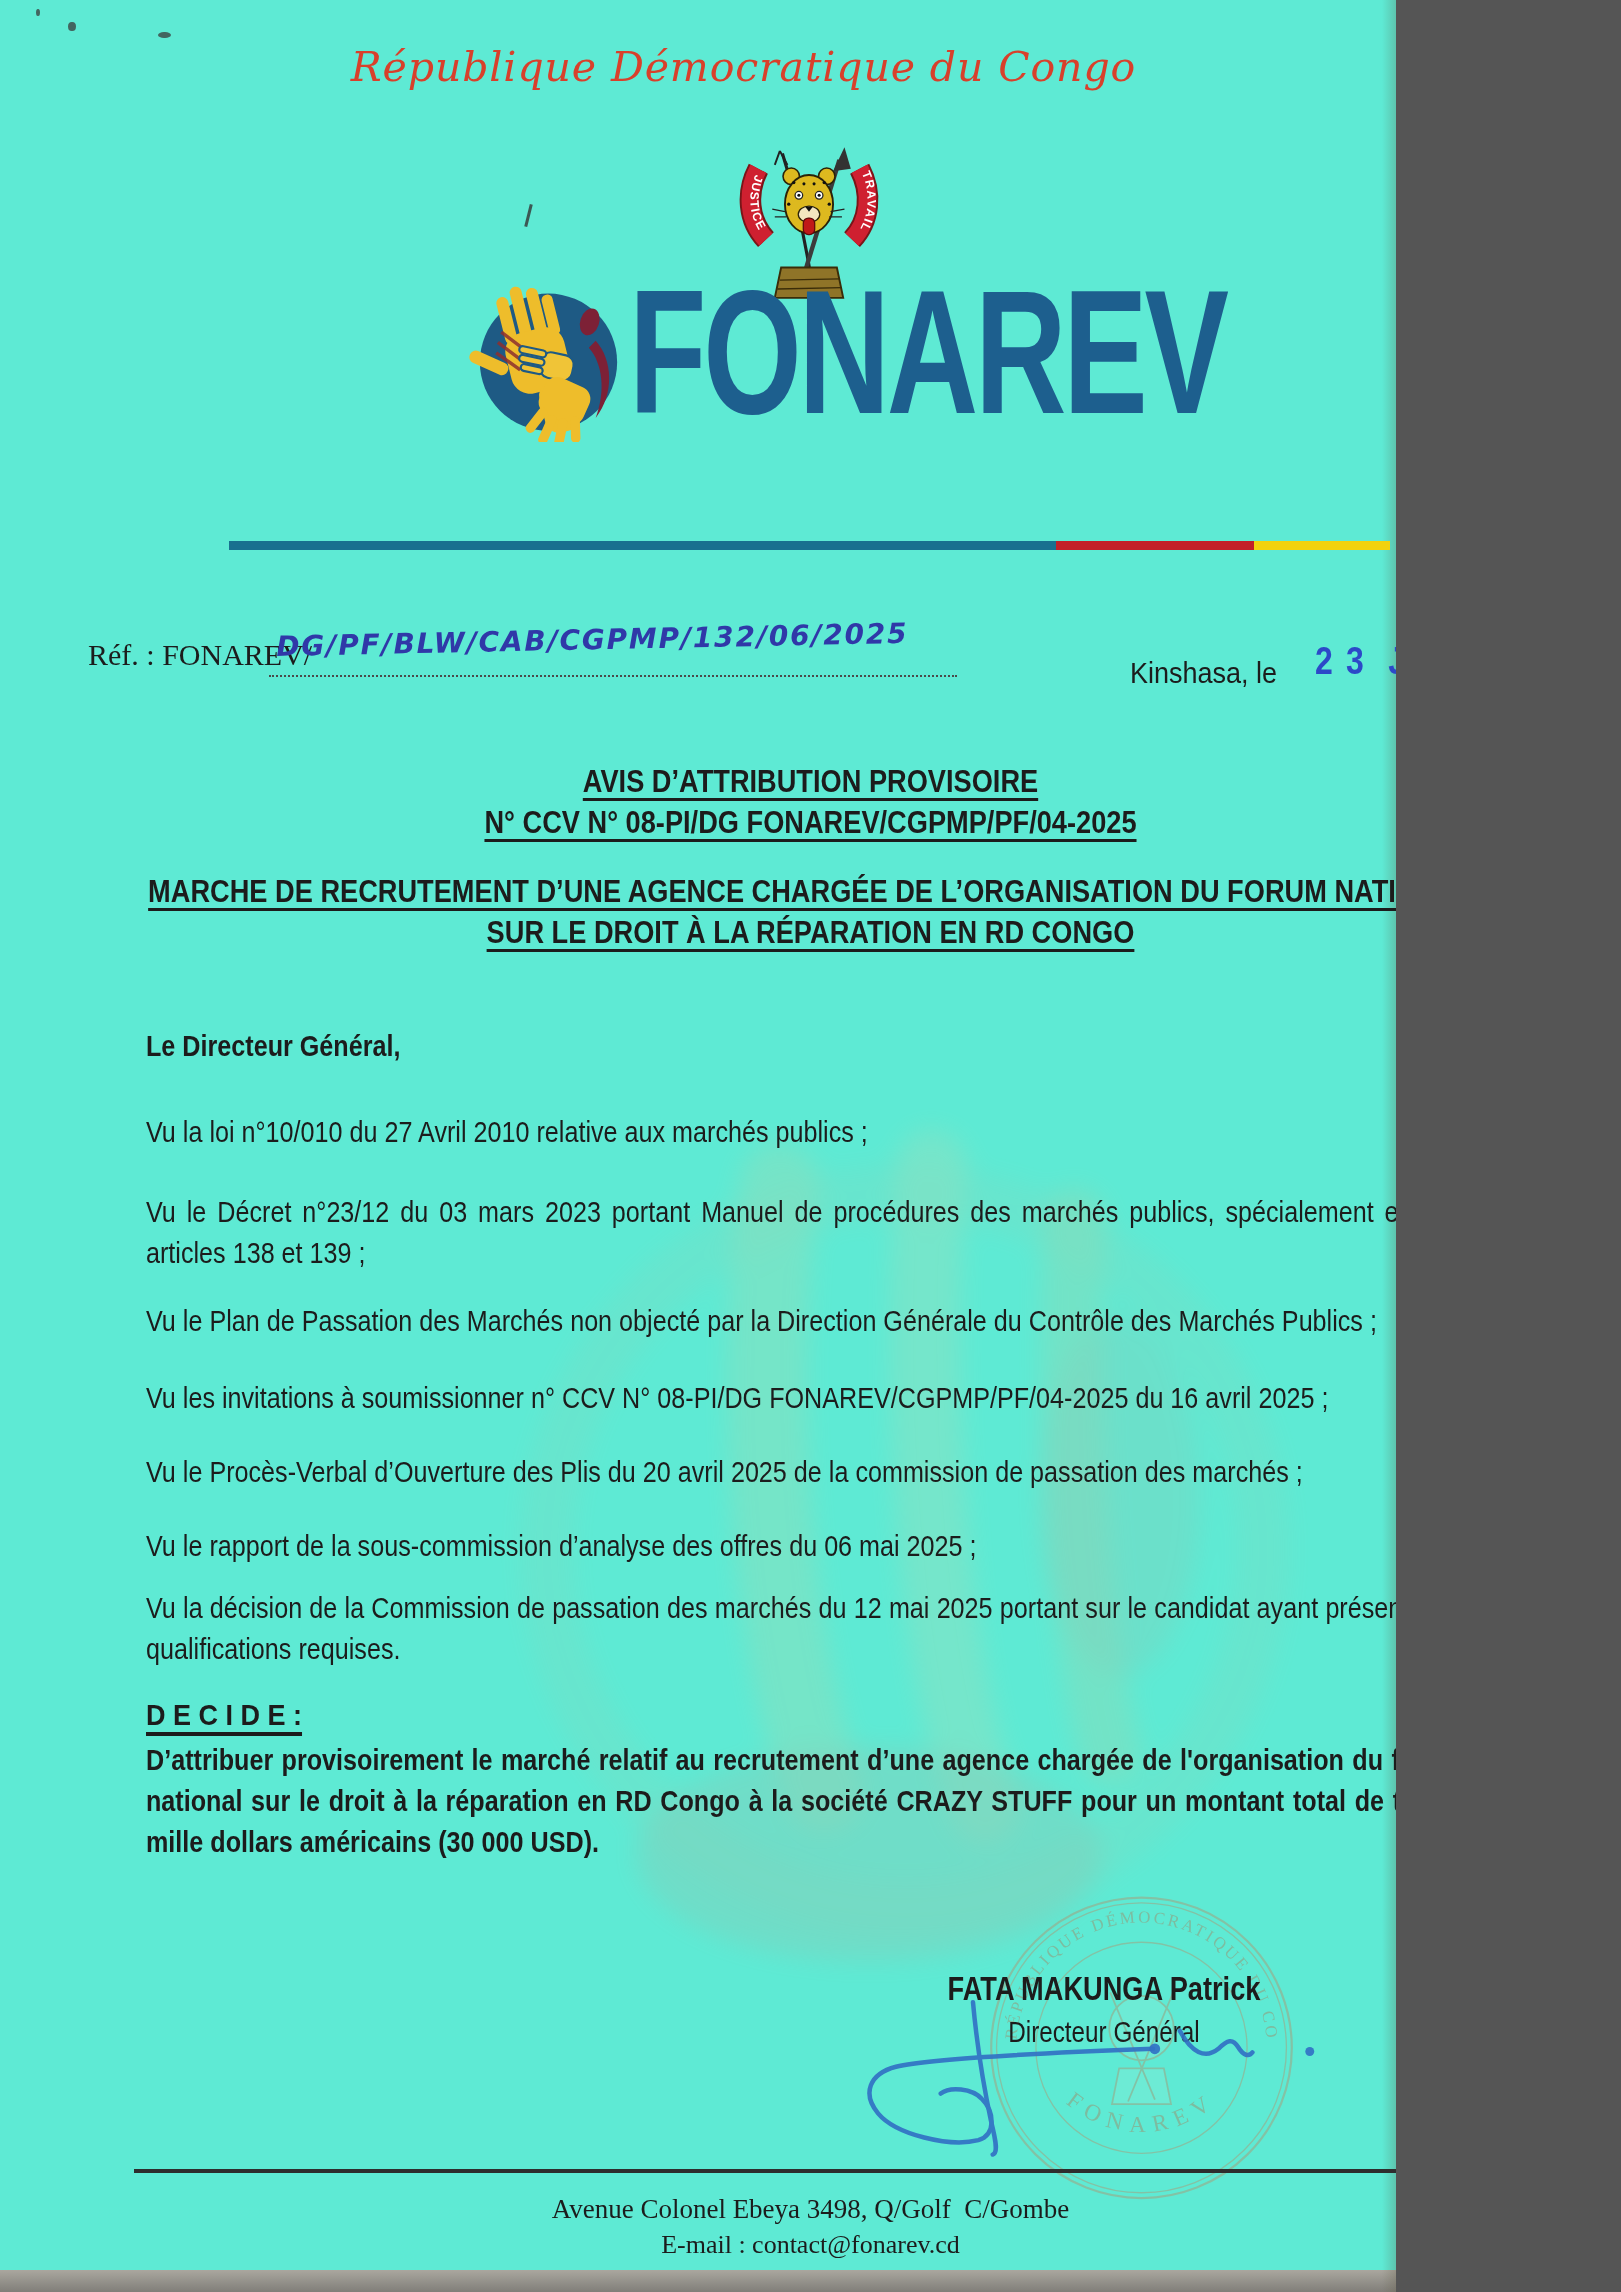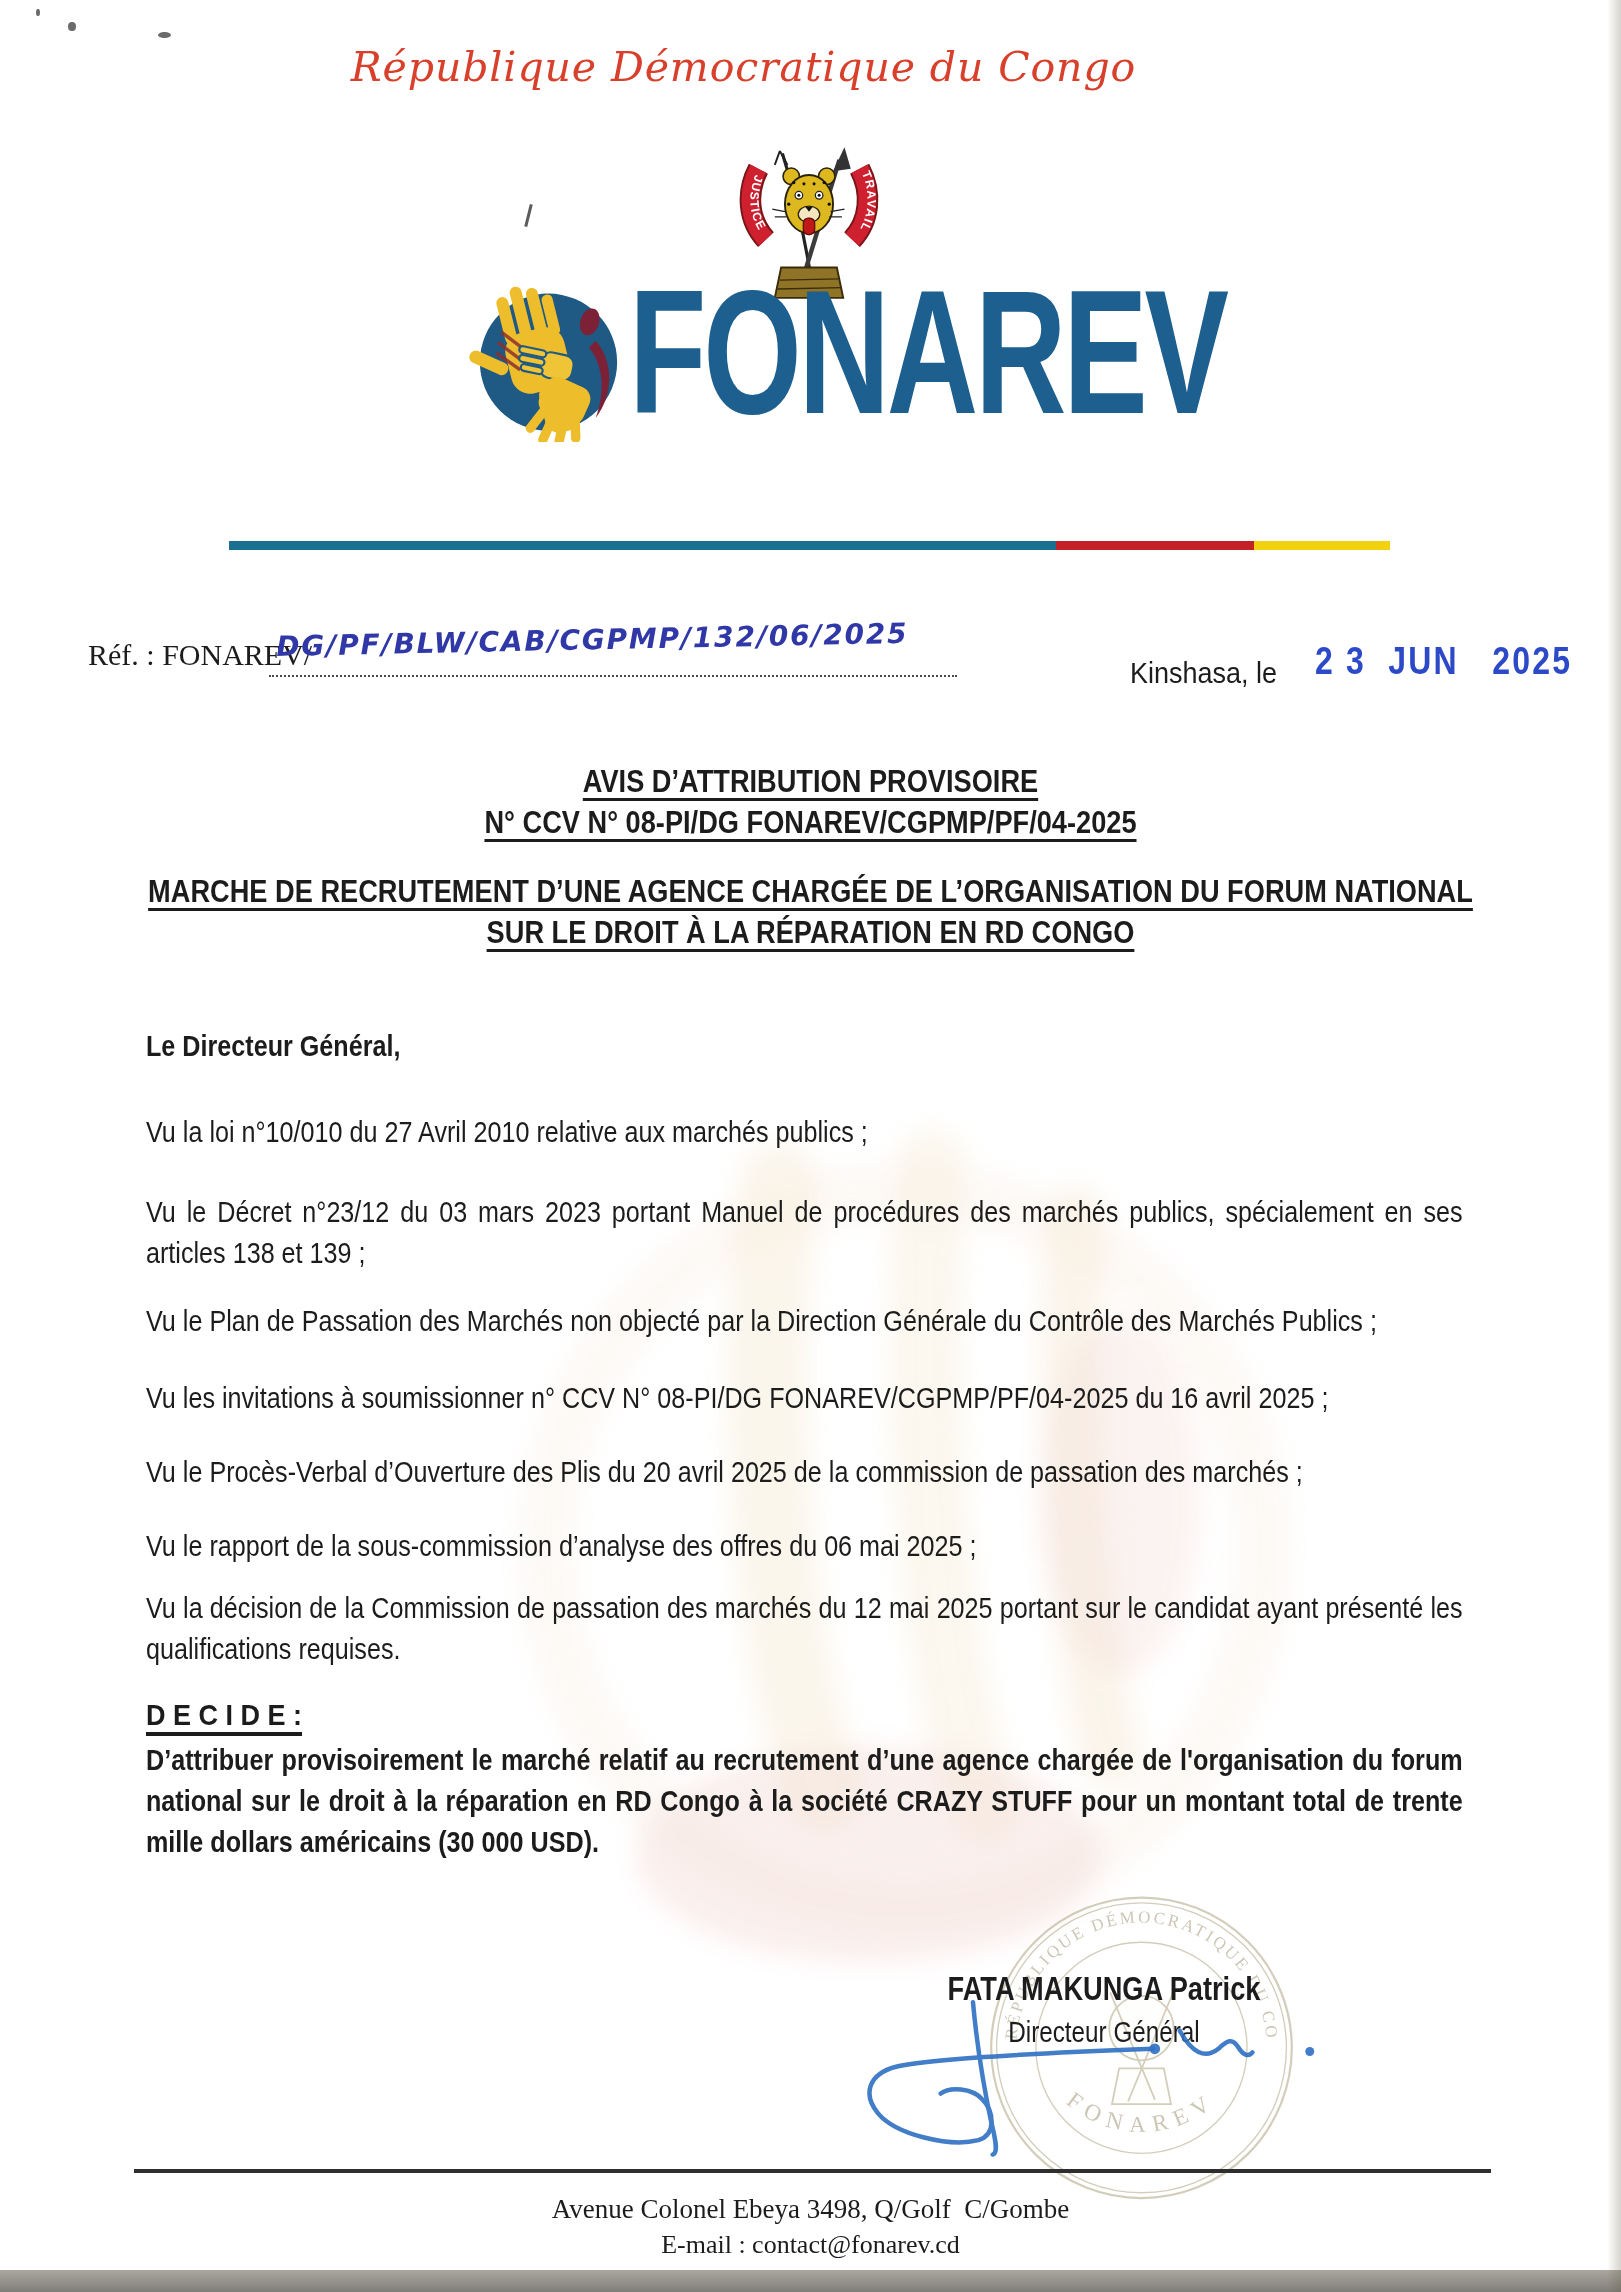--- a/index.html
+++ b/index.html
@@ -1,16 +1,16 @@
 <!DOCTYPE html>
 <html style="font-size:14.3px"><head>
 <meta charset="utf-8">
 <style>
   html,body{margin:0;padding:0;background:#555;}
-  .page{position:relative;width:1621px;height:2293px;background:#ffffff;overflow:hidden;
+  .page{position:relative;width:1396px;height:2293px;background:#5eead4;overflow:hidden;
         font-family:"Liberation Sans",sans-serif;color:#1c1c1c;}
   .abs{position:absolute;}
   .center-row{left:0;width:1621px;text-align:center;}
   .preline{white-space:pre-line;}
   .condL{transform:scaleX(.85);transform-origin:left top;}
   .condC{transform:scaleX(.85);transform-origin:center top;}
 
   
   .country{top:43px;left:0;width:1487px;text-align:center;font-family:"DejaVu Serif",serif;
            font-style:italic;font-size:41px;letter-spacing:0.9px;color:#d8402b;}

